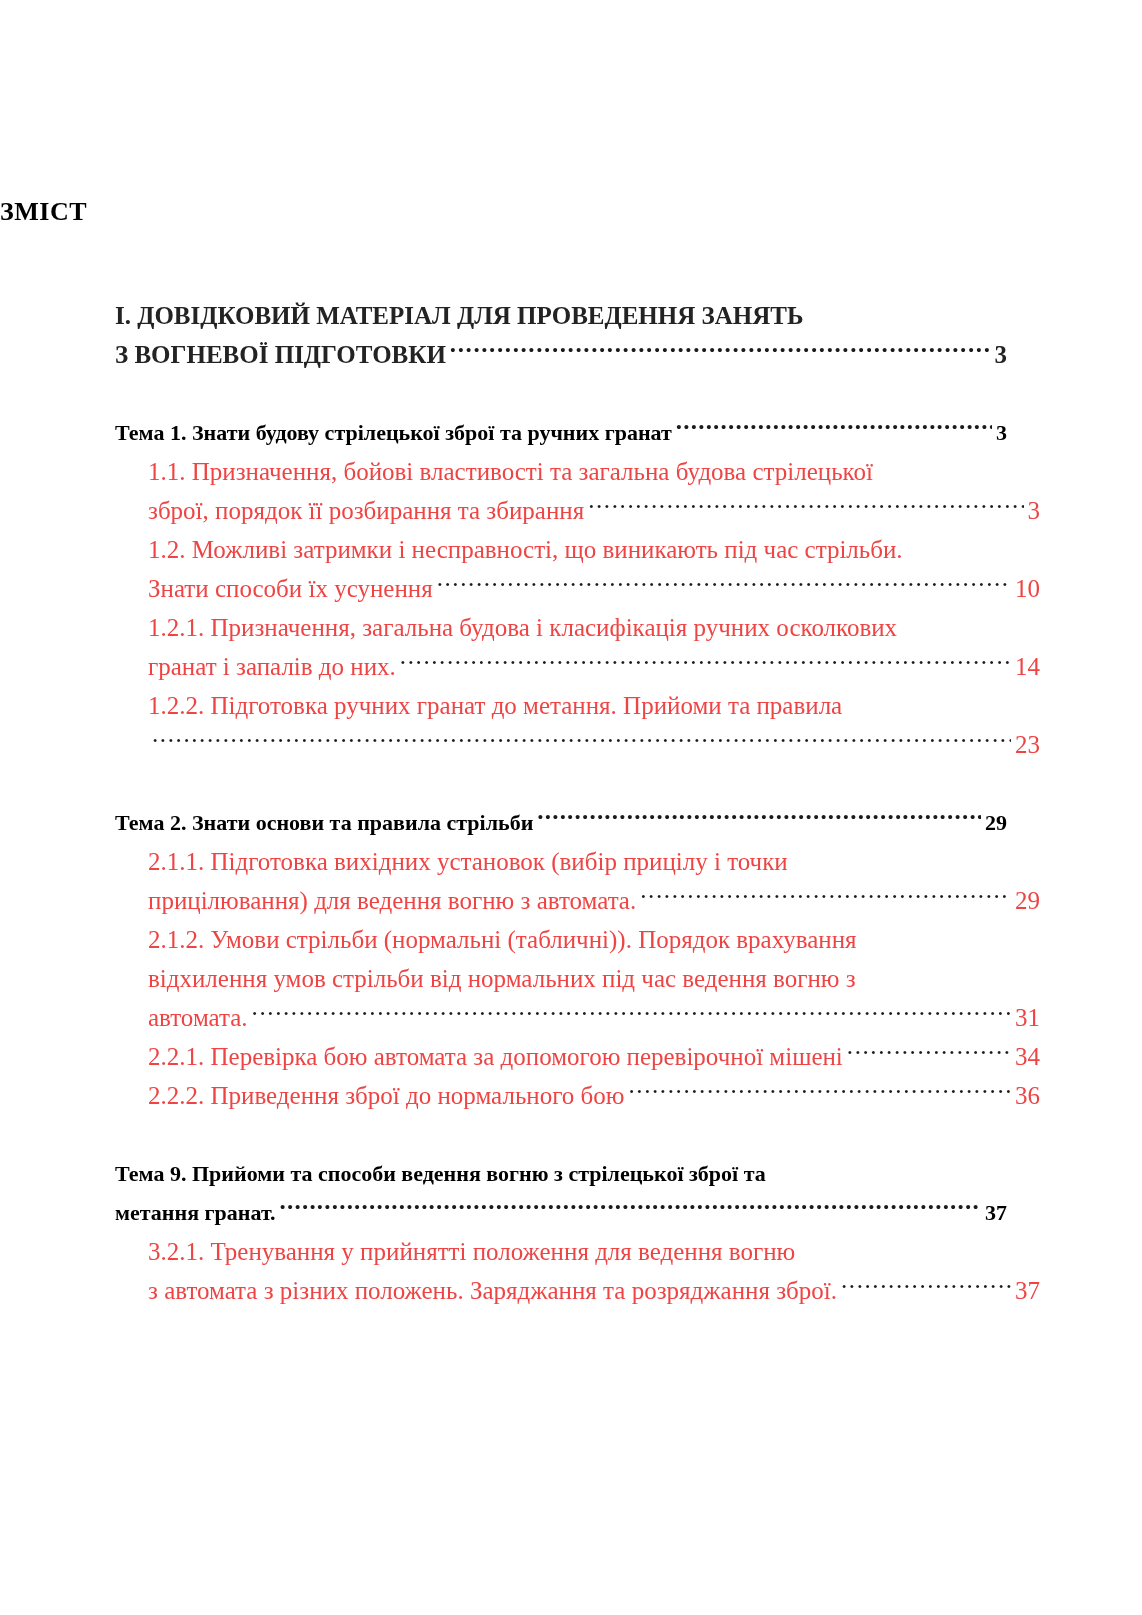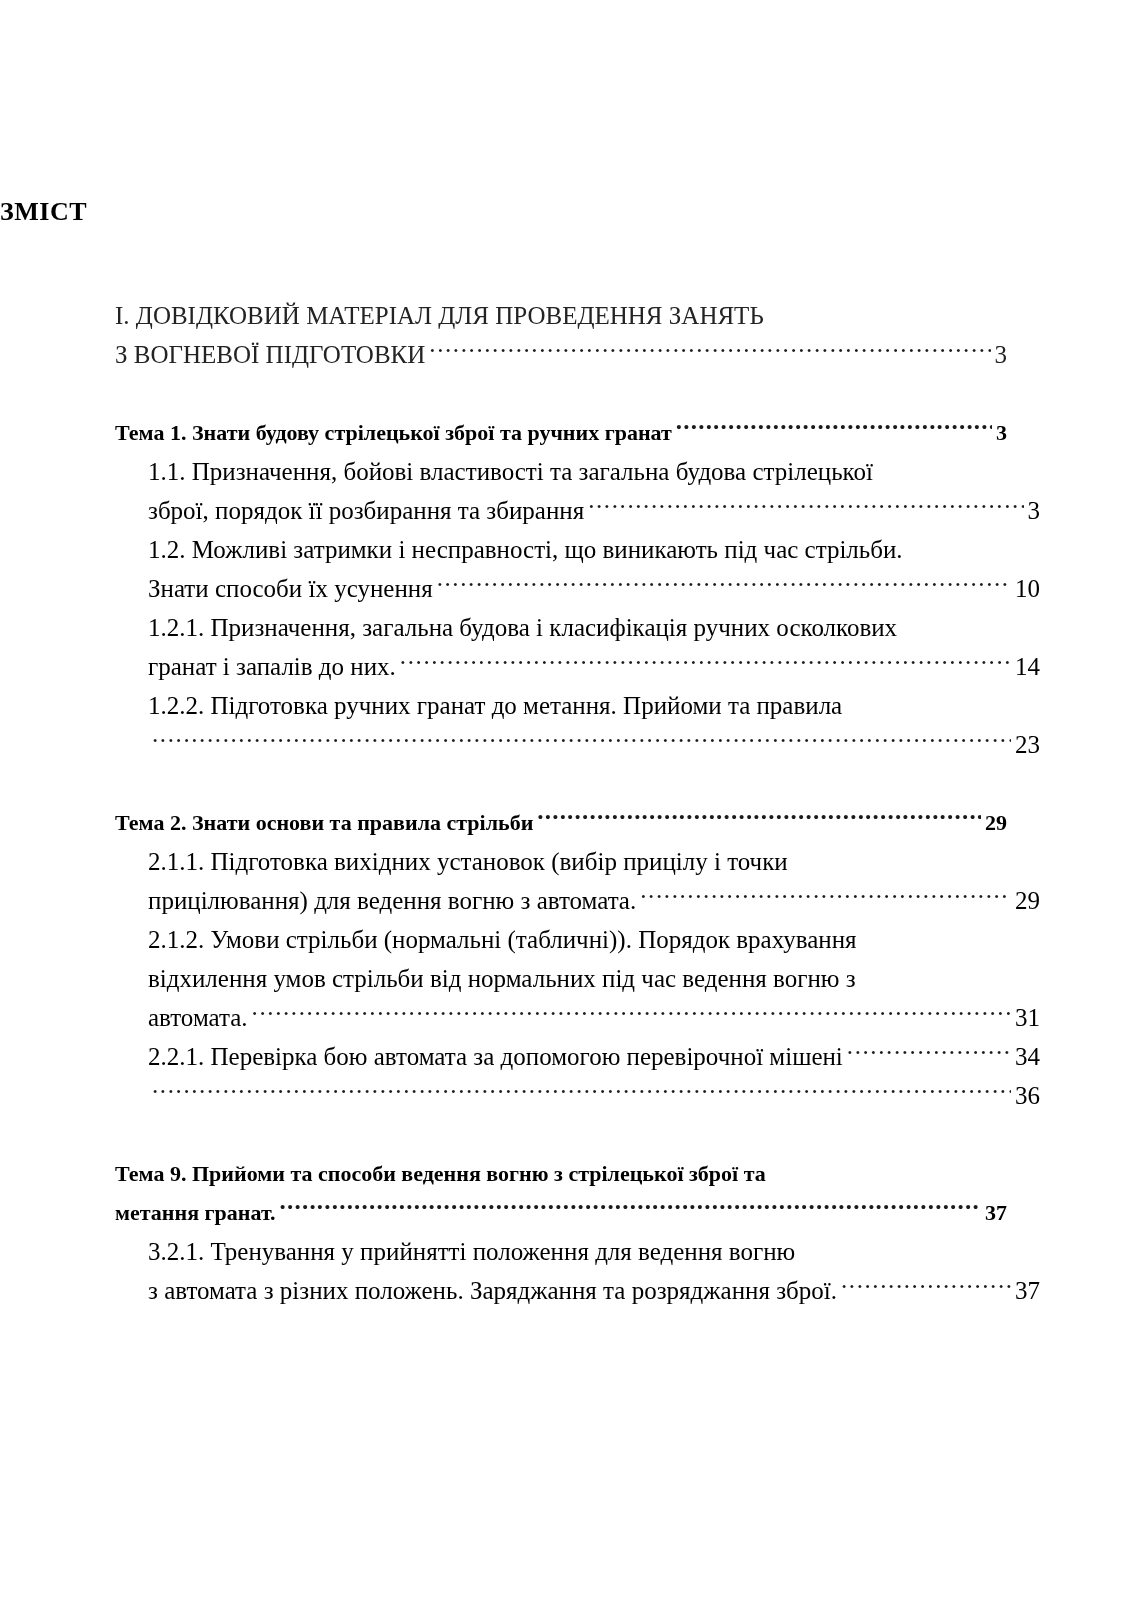--- a/index.html
+++ b/index.html
@@ -91,41 +91,41 @@
   
   .lvl-part {
     font-size: 25px;
     line-height: 39px;
     color: #232323;
     margin-bottom: 0;
   }
   .lvl-part .label,
   .lvl-part .pageno,
   .lvl-part .dots::before {
-    font-weight: normal;
+    font-weight: bold;
   }
 
   
   .lvl-theme {
     font-weight: bold;
     font-size: 22px;
     line-height: 39px;
     color: #000000;
   }
   .lvl-theme .dots::before {
     font-weight: bold;
     letter-spacing: 1.2px;
   }
 
   
   .lvl-sub {
     padding-left: 33px;
     font-size: 25px;
     line-height: 39px;
-    color: #000000;
+    color: #ef4444;
   }
 
   
   .gap {
     height: 39px;
   }
 </style>
 </head>
 <body>
 
@@ -238,20 +238,21 @@
     <div class="row lvl-sub">
       <div class="line">
         <span class="label">2.2.1. Перевірка бою автомата за допомогою перевірочної мішені</span>
         <span class="dots"></span>
         <span class="pageno">34</span>
       </div>
     </div>
 
     <div class="row lvl-sub">
       <div class="line">
+        <span class="label">2.2.2. Приведення зброї до нормального бою</span>
         <span class="dots"></span>
         <span class="pageno">36</span>
       </div>
     </div>
 
     <div class="gap"></div>
 
     <div class="row lvl-theme">
       <div class="line">
         <span class="label">Тема 9. Прийоми та способи ведення вогню з стрілецької зброї та</span>

